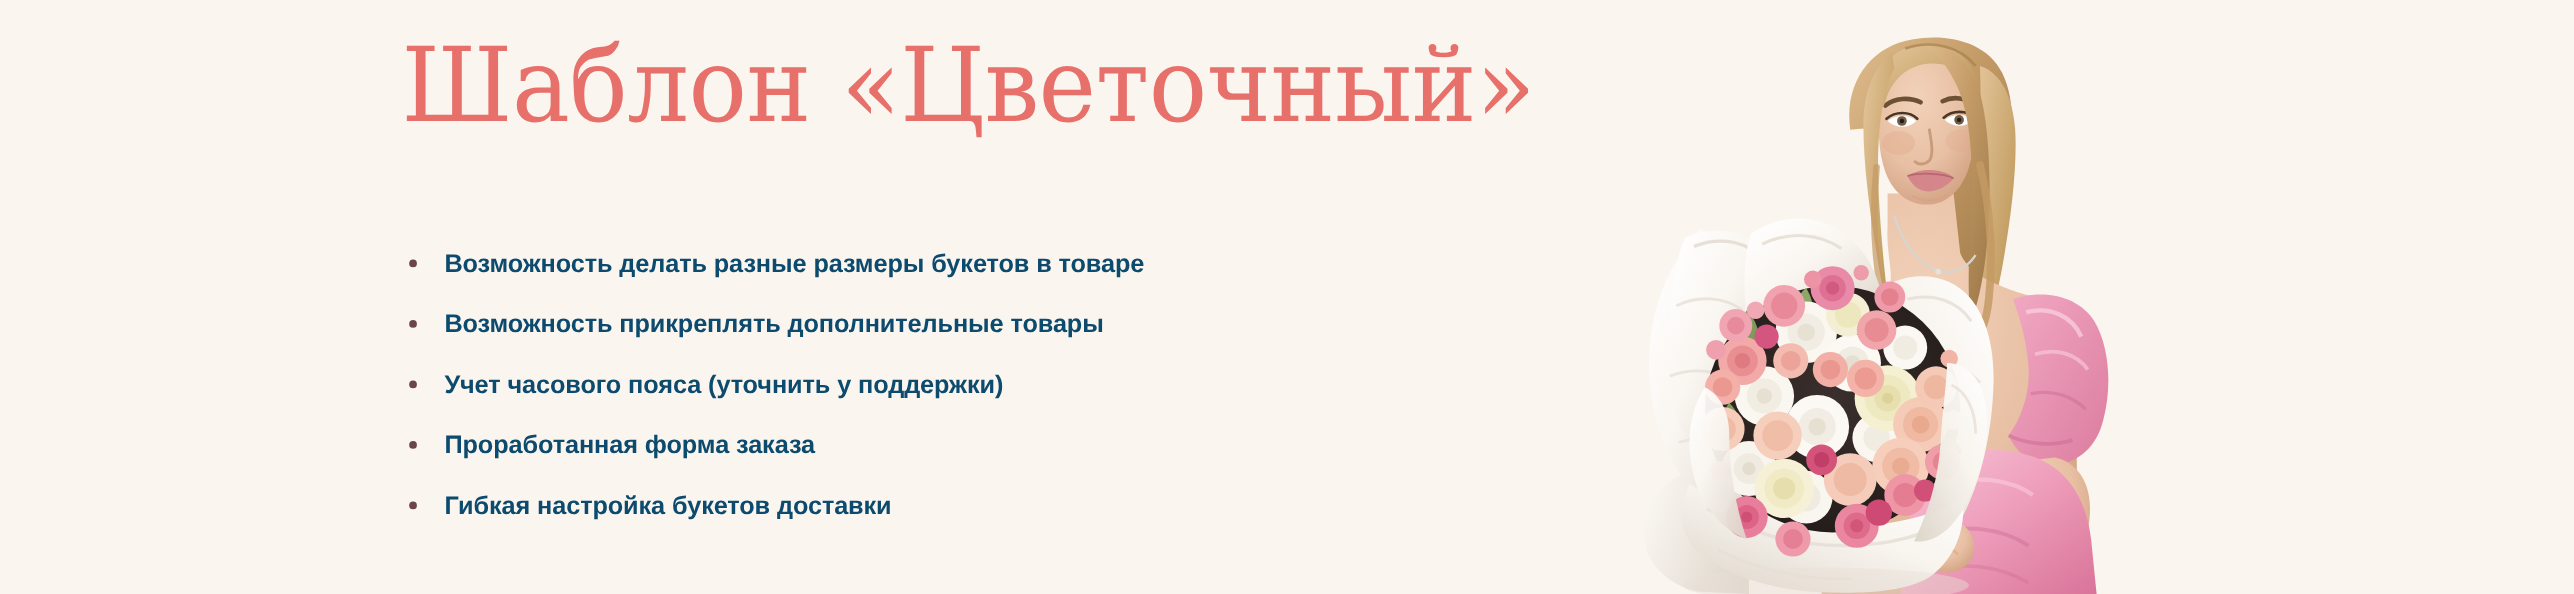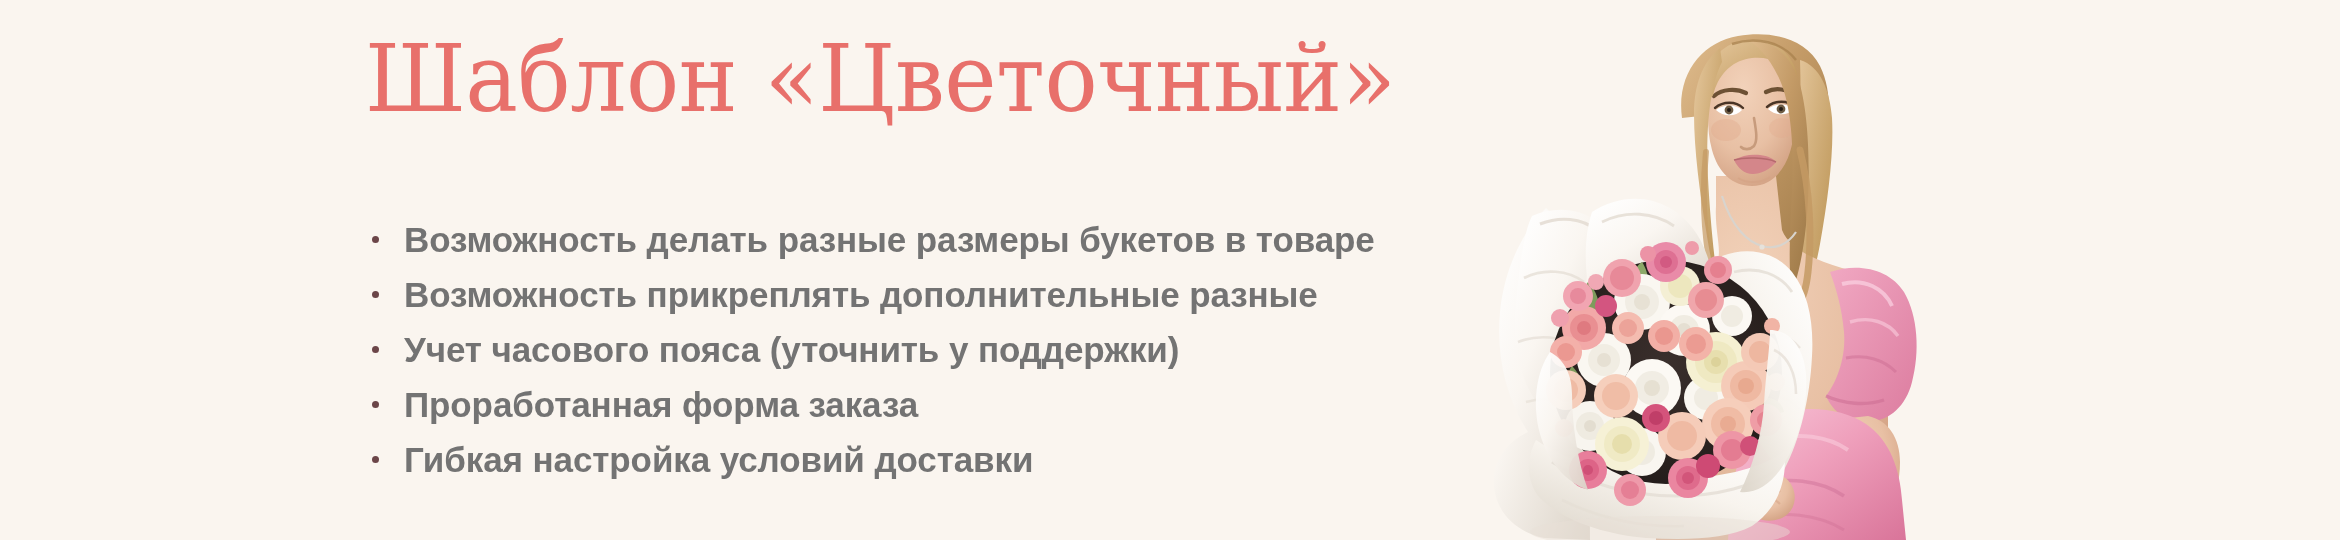--- a/index.html
+++ b/index.html
@@ -42,24 +42,24 @@
   }
   #feature-list{
     position:absolute;
     left:4px;
     top:212px;
     list-style:none;
   }
   .feature-item{
     position:relative;
     padding-left:35px;
-    font-size:35px;
+    font-size:23px;
     line-height:55px;
     font-weight:bold;
-    color:#737373;
+    color:#0c4a6e;
     white-space:nowrap;
     letter-spacing:-0.1px;
   }
   .bullet-dot{
     position:absolute;
     left:3px;
     top:50%;
     margin-top:-3.5px;
     width:7px;
     height:7px;
@@ -86,33 +86,33 @@
 
     <h1 id="page-title">Шаблон «Цветочный»</h1>
 
     <ul id="feature-list">
       <li class="feature-item">
         <span class="bullet-dot"></span>
         <span>Возможность делать разные размеры букетов в товаре</span>
       </li>
       <li class="feature-item">
         <span class="bullet-dot"></span>
-        <span>Возможность прикреплять дополнительные разные</span>
+        <span>Возможность прикреплять дополнительные товары</span>
       </li>
       <li class="feature-item">
         <span class="bullet-dot"></span>
         <span>Учет часового пояса (уточнить у поддержки)</span>
       </li>
       <li class="feature-item">
         <span class="bullet-dot"></span>
         <span>Проработанная форма заказа</span>
       </li>
       <li class="feature-item">
         <span class="bullet-dot"></span>
-        <span>Гибкая настройка условий доставки</span>
+        <span>Гибкая настройка букетов доставки</span>
       </li>
     </ul>
 
   </div>
 
   <div id="photo">
     <svg viewBox="0 0 680 540" xmlns="http://www.w3.org/2000/svg">
       <defs>
         <radialGradient id="gSkin" cx="40%" cy="30%" r="75%">
           <stop offset="0%" stop-color="#F2D2BA"></stop>

